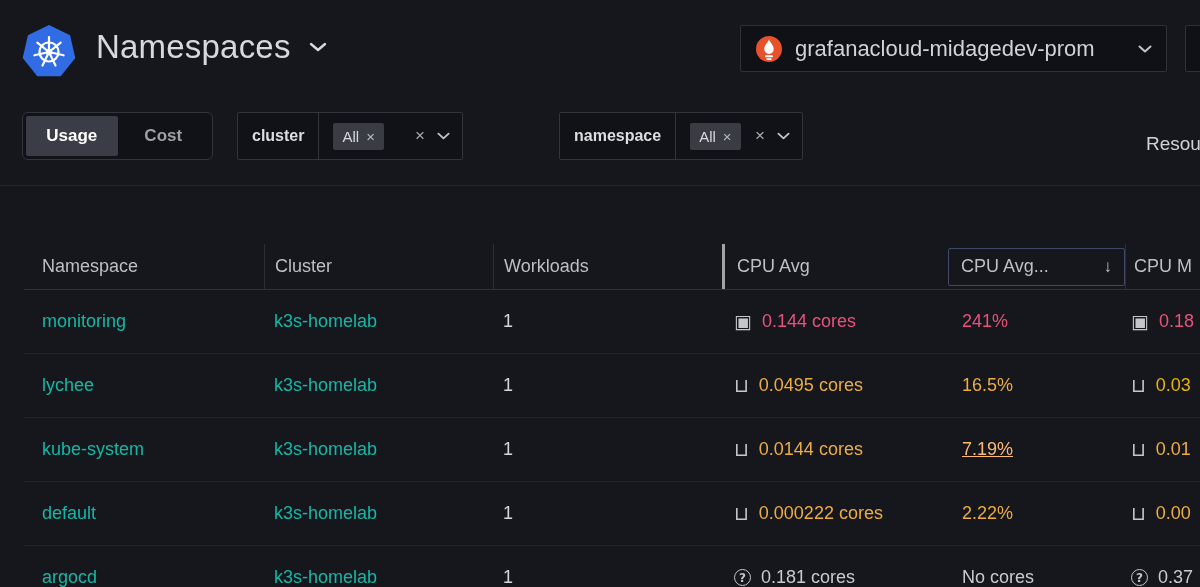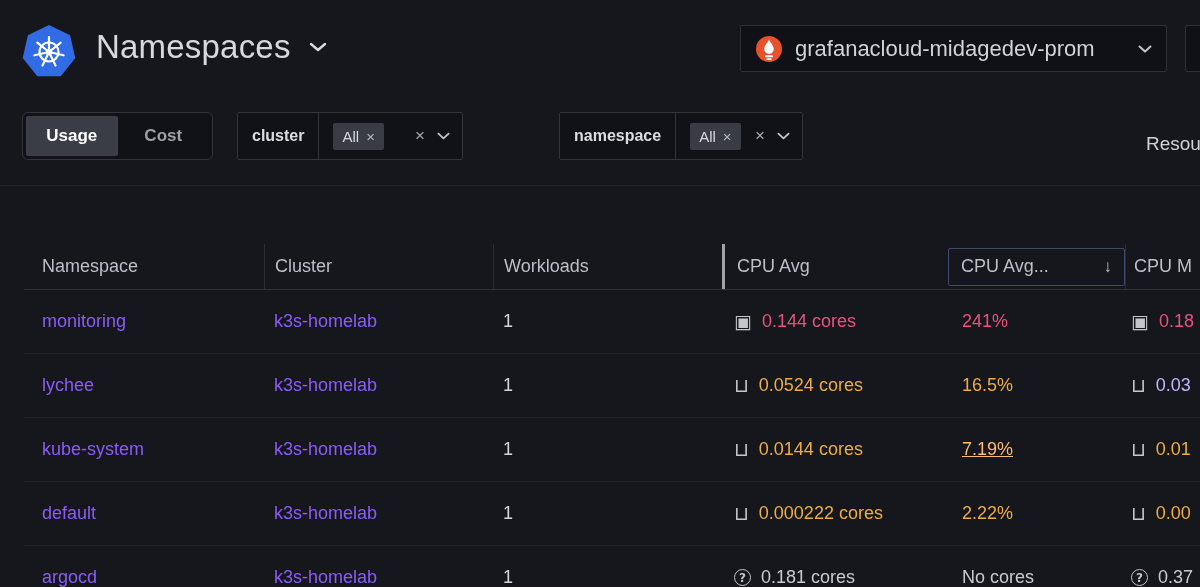--- a/index.html
+++ b/index.html
@@ -65,21 +65,21 @@
   .sort-box { width:100%; height:38px; align-self:center; border:1px solid #3e4a68; border-radius:2px;
               display:flex; align-items:center; justify-content:space-between; padding:8px 12px; }
   .sort-arrow { font-size:17px; color:#c2c4ca; }
   .d-row { height:64px; border-bottom:1px solid #212329; font-size:18px; }
   .d-row > div { display:flex; align-items:center; }
   .cell-ns { padding-left:18px; }
   .cell-cluster, .cell-work { padding-left:10px; }
   .cell-cpu { padding-left:12px; }
   .cell-pct { padding-left:14px; }
   .cell-max { padding-left:6px; overflow:hidden; white-space:nowrap; }
-  .link { color:#8b5cf6; cursor:pointer; }
+  .link { color:#14b8a6; cursor:pointer; }
   .num { color:#d5d6dc; }
   .cell-icon { color:#c5c6cb; margin-right:10px; flex:0 0 auto; display:inline-flex;
                align-items:center; justify-content:center; font-family:"DejaVu Sans",sans-serif; }
   .i-usage-high, .i-usage-low { font-size:19px; line-height:1; }
   .i-no-data { width:17px; height:17px; border:1.5px solid #c5c6cb; border-radius:50%;
                font-size:12px; font-weight:600; line-height:1; }
   svg { display:block; }
 </style>
 </head>
 <body>
@@ -196,28 +196,28 @@
         <span class="link">lychee</span>
       </div>
     <div class="cell-cluster">
         <span class="link">k3s-homelab</span>
       </div>
     <div class="cell-work">
         <span class="num">1</span>
       </div>
     <div class="cell-cpu">
         <span class="cell-icon i-usage-low">⊔</span>
-        <span style="color: rgb(237, 173, 66);">0.0524 cores</span>
+        <span style="color: rgb(237, 173, 66);">0.0495 cores</span>
       </div>
     <div class="cell-pct">
         <span style="color: rgb(237, 173, 66);">16.5%</span>
       </div>
     <div class="cell-max">
         <span class="cell-icon i-usage-low">⊔</span>
-        <span style="color: #c4b5fd;">0.03</span>
+        <span style="color: #eab308;">0.03</span>
       </div>
   </div>
 
   <div class="t-row d-row">
     <div class="cell-ns">
         <span class="link">kube-system</span>
       </div>
     <div class="cell-cluster">
         <span class="link">k3s-homelab</span>
       </div>

